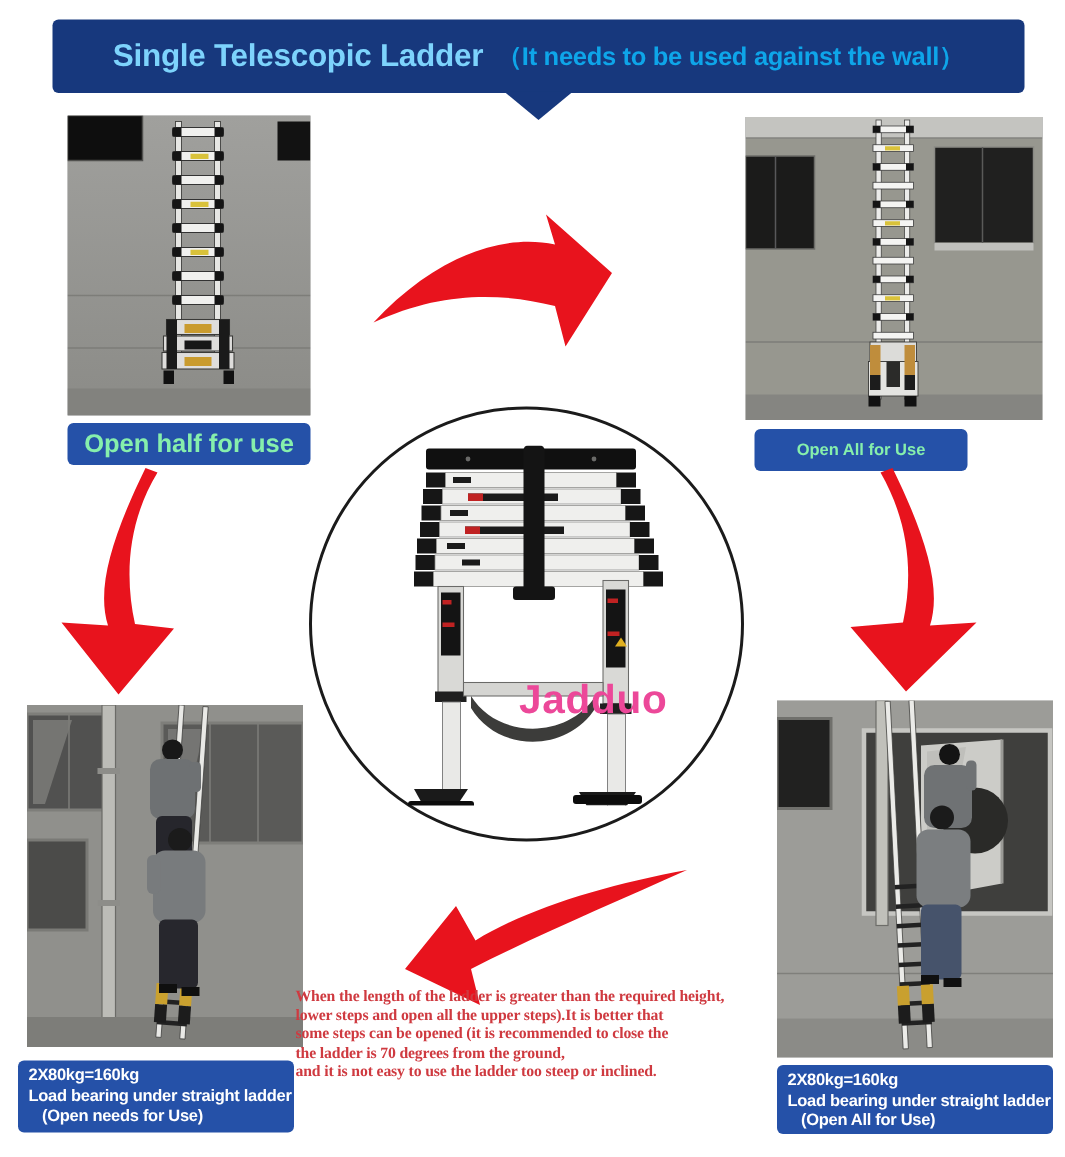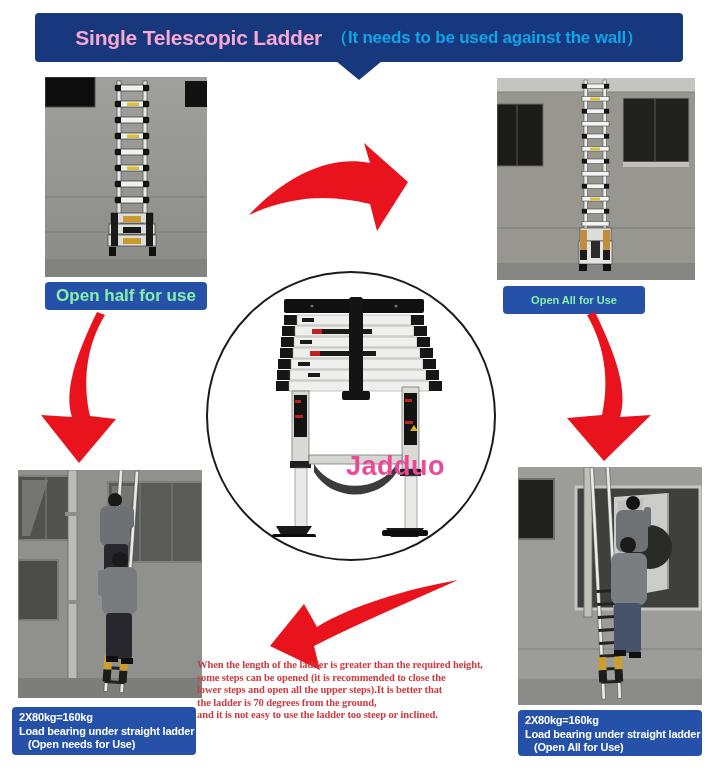--- a/index.html
+++ b/index.html
@@ -8,21 +8,21 @@
     font-family:"Liberation Sans", sans-serif;overflow:hidden;
   }
   .abs{position:absolute;}
 
   
   .title-bar{
     left:35px;top:13px;width:648px;height:49px;background:#17387d;
     border-radius:4px;display:flex;align-items:center;justify-content:center;
     gap:9px;white-space:nowrap;
   }
-  .title-main{color:#f9a8d4;font-size:21px;font-weight:bold;letter-spacing:-0.2px;}
+  .title-main{color:#7dd3fc;font-size:21px;font-weight:bold;letter-spacing:-0.2px;}
   .title-note{color:#0ea5e9;font-size:17px;font-weight:bold;letter-spacing:-0.2px;}
   .notch{
     left:336px;top:61px;width:0;height:0;
     border-left:23px solid transparent;border-right:23px solid transparent;
     border-top:19px solid #17387d;
   }
 
   
   .photo{overflow:hidden;background:#929290;}
   .photo svg{display:block;}
@@ -395,17 +395,17 @@
   </svg>
 </div>
 <div class="abs blabel-multi lbl-br">
   <div>2X80kg=160kg</div>
   <div>Load bearing under straight ladder</div>
   <div class="indent">(Open All for Use)</div>
 </div>
 
 <div class="abs advice">
   <div>When the length of the ladder is greater than the required height,</div>
+  <div>lower steps and open all the upper steps).It is better that</div>
   <div>some steps can be opened (it is recommended to close the</div>
-  <div>lower steps and open all the upper steps).It is better that</div>
   <div>the ladder is 70 degrees from the ground,</div>
   <div>and it is not easy to use the ladder too steep or inclined.</div>
 </div>
 
 </body></html>

